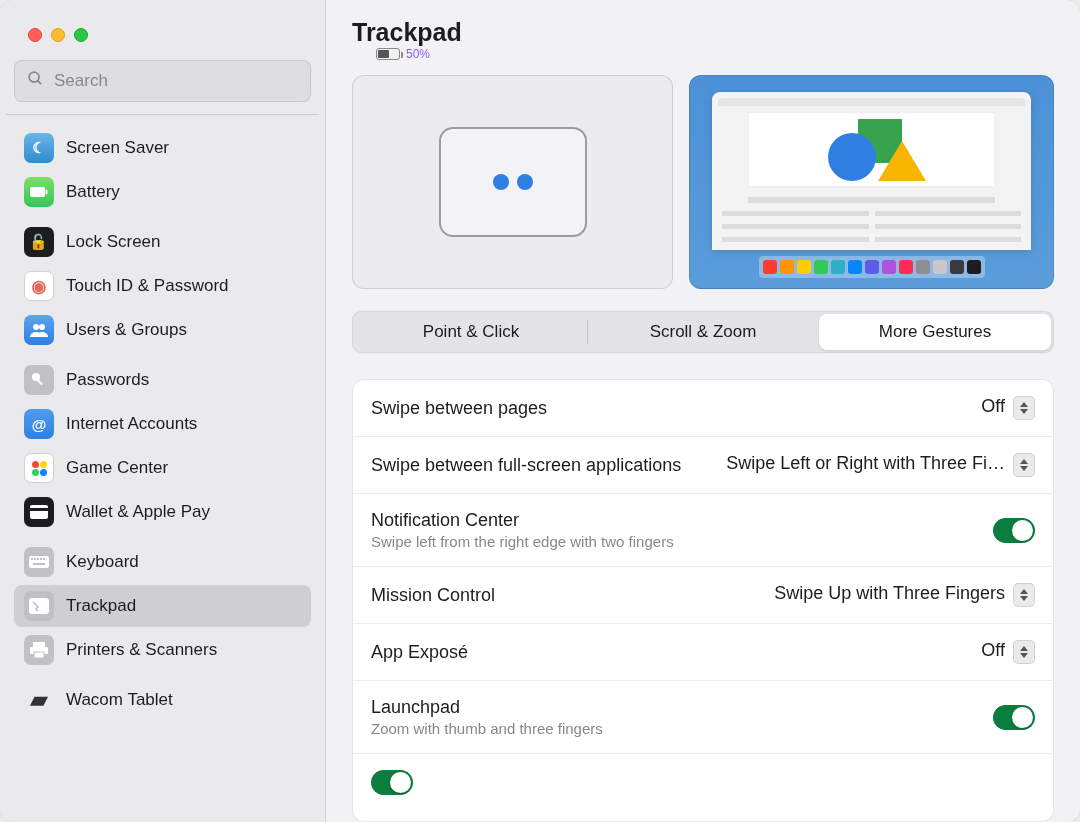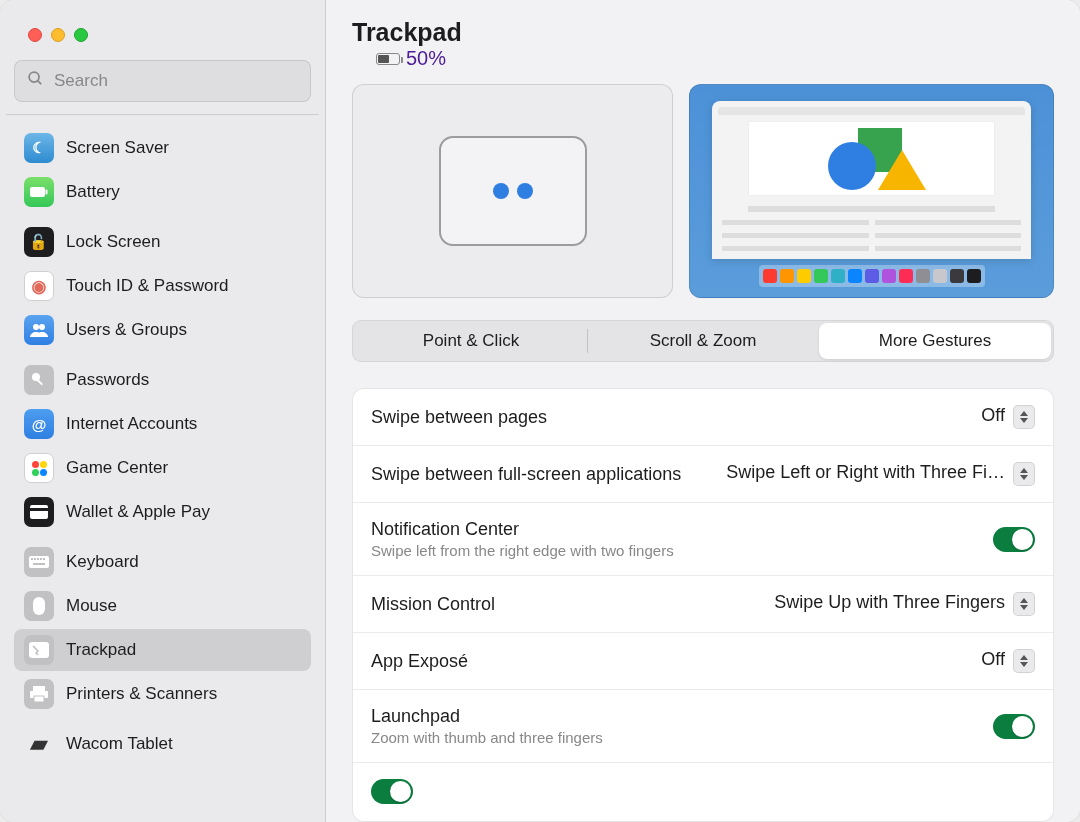--- a/index.html
+++ b/index.html
@@ -104,21 +104,21 @@
     background: #f2f2f4;
     display: flex;
     flex-direction: column;
     padding: 18px 26px 0 26px;
     overflow: hidden;
   }
   .header { display: flex; flex-direction: column; margin-bottom: 14px;}
   .title { font-size: 25px; font-weight: 700; }
   .sub {
     display: flex; align-items: center; gap: 6px;
-    font-size: 20px; color: #4c1d95; padding-left: 24px;
+    font-size: 12px; color: #8b5cf6; padding-left: 24px;
   }
   .batt-icon {
     width: 24px; height: 12px;
     border: 1.5px solid #888; border-radius: 3px;
     position: relative;
     display: inline-block;
   }
   .batt-icon::after { content:""; position:absolute; right:-4px; top:3px; width:2px; height:6px; background:#888; border-radius:0 1px 1px 0;}
   .batt-icon::before { content:""; position:absolute; left:1px; top:1px; width: 50%; height: calc(100% - 2px); background:#555; border-radius:1px;}
 
@@ -301,28 +301,20 @@
                 <rect x="0" y="0" width="20" height="12" rx="2" fill="#fff"></rect>
                 <rect x="2" y="2" width="2" height="2" fill="#c1c1c3"></rect>
                 <rect x="5" y="2" width="2" height="2" fill="#c1c1c3"></rect>
                 <rect x="8" y="2" width="2" height="2" fill="#c1c1c3"></rect>
                 <rect x="11" y="2" width="2" height="2" fill="#c1c1c3"></rect>
                 <rect x="14" y="2" width="2" height="2" fill="#c1c1c3"></rect>
                 <rect x="4" y="7" width="12" height="2" fill="#c1c1c3"></rect>
               </svg>
           </div>
           <span>Keyboard</span>
-        </div>
-        <div class="side-item">
-          <div class="icon-box i-mouse">
-            <svg width="12" height="18" viewBox="0 0 12 18" fill="#fff">
-                <rect x="0" y="0" width="12" height="18" rx="6"></rect>
-              </svg>
-          </div>
-          <span>Mouse</span>
         </div>
         <div class="side-item selected">
           <div class="icon-box i-trackpad">
             <svg width="20" height="16" viewBox="0 0 20 16" fill="#fff">
                 <rect x="0" y="0" width="20" height="16" rx="3"></rect>
                 <path d="M4 4 L9 9 L7 11 L9 13" stroke="#c1c1c3" stroke-width="1.5" fill="none"></path>
               </svg>
           </div>
           <span>Trackpad</span>
         </div>

